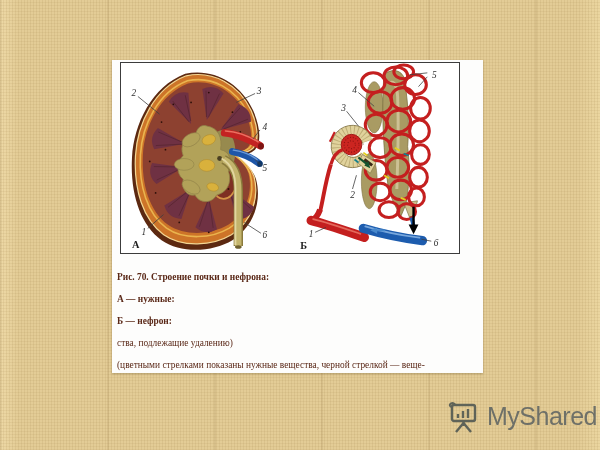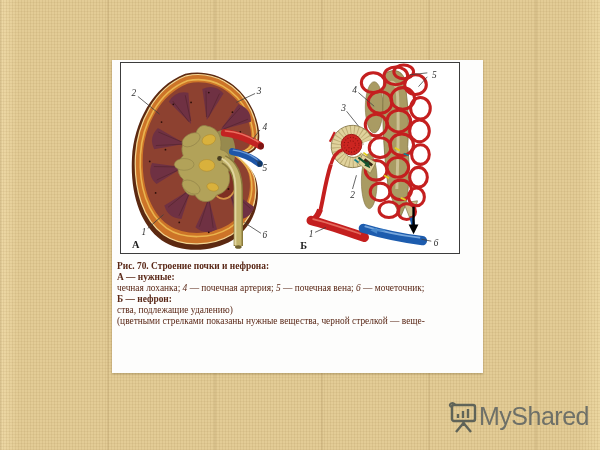--- a/index.html
+++ b/index.html
@@ -9,24 +9,24 @@
       repeating-linear-gradient(90deg, rgba(139,108,52,.10) 0 1px, transparent 1px 3px),
       repeating-linear-gradient(0deg, rgba(150,118,60,.09) 0 1px, transparent 1px 3px),
       repeating-linear-gradient(90deg, rgba(116,86,38,.10) 0 2px, transparent 2px 107px),
       linear-gradient(90deg,#eed9a6 0,#e3cc96 18px,#e3cc96 578px,#ebd6a0 600px),
       #e3cc96;}
   .panel{position:absolute;left:112px;top:60px;width:371px;height:313px;background:#fdfdfc;
     box-shadow:0 1px 2px rgba(90,70,30,.35);}
   .figure-box{position:absolute;left:8px;top:2px;width:338px;height:190px;border:1.5px solid #3c3c3c;background:#ffffff;}
   .figure-box svg{display:block;width:338px;height:190px;}
   .caption{position:absolute;left:5px;top:201px;width:363px;color:#5a2817;}
-  .cap-line{font-size:9.4px;line-height:10.9px;white-space:nowrap;}
+  .cap-line{font-size:9.4px;line-height:10.9px;white-space:nowrap;margin-top:11px;}
   .cap-bold{font-weight:bold;}
   .cap-line i{font-style:italic;}
-  .watermark{position:absolute;left:448px;top:396px;width:150px;height:40px;display:flex;align-items:center;gap:0;color:#6e7068;}
+  .watermark{position:absolute;left:448px;top:396px;width:150px;height:40px;display:flex;align-items:center;gap:8px;color:#6e7068;}
   .wm-text{font-family:"Liberation Sans",sans-serif;font-size:25px;letter-spacing:-0.5px;color:#6e7068;}
   
   .cap-loop{fill:none;stroke:#c41f1f;stroke-width:3.1;}
   .leader{stroke:#3f3f3f;stroke-width:0.8;fill:none;}
   .fig-num{font:italic 9.5px "Liberation Serif",serif;fill:#2f2f2f;}
   .fig-letter{font:bold 10.5px "Liberation Serif",serif;fill:#1c1c1c;}
 </style>
 </head>
 <body>
 
@@ -225,21 +225,20 @@
             <text class="fig-num" x="319" y="186" text-anchor="middle">6</text>
             <text class="fig-letter" x="181" y="189">Б</text>
           </g>
         </g>
       </svg>
     </div>
 
     <div class="caption">
         <div class="cap-line cap-bold">Рис. 70. Строение почки и нефрона:</div>
         <div class="cap-line cap-bold">А — нужные:</div>
-        <div class="cap-line">чечная лоханка; <i>4</i> — почечная артерия; <i>5</i> — почечная вена; <i>6</i> — мочеточник;</div>
         <div class="cap-line cap-bold">Б — нефрон:</div>
         <div class="cap-line">ства, подлежащие удалению)</div>
         <div class="cap-line">(цветными стрелками показаны нужные вещества, черной стрелкой — веще-</div>
       </div>
   </div>
 
   <div class="watermark">
     <svg width="31" height="34" viewBox="0 0 31 34">
       <g fill="none" stroke="#5f6358" stroke-width="2.4">
         <rect x="4" y="6" width="23" height="16" rx="2"></rect>

